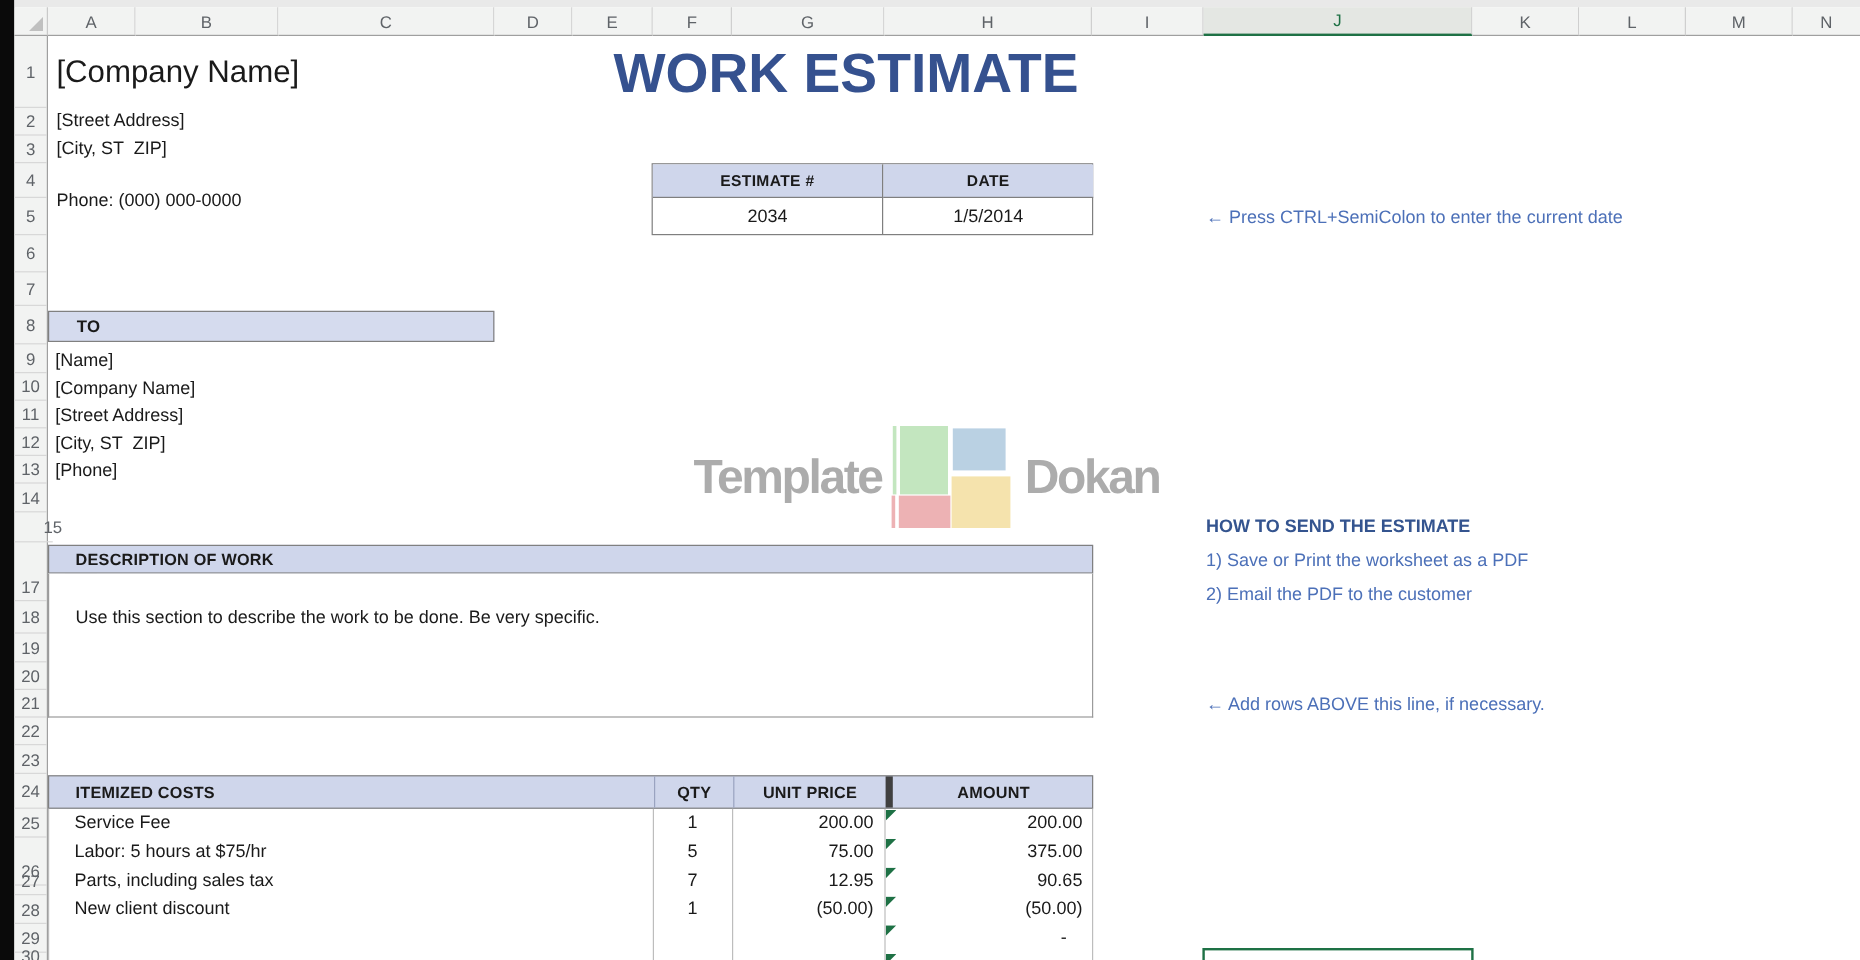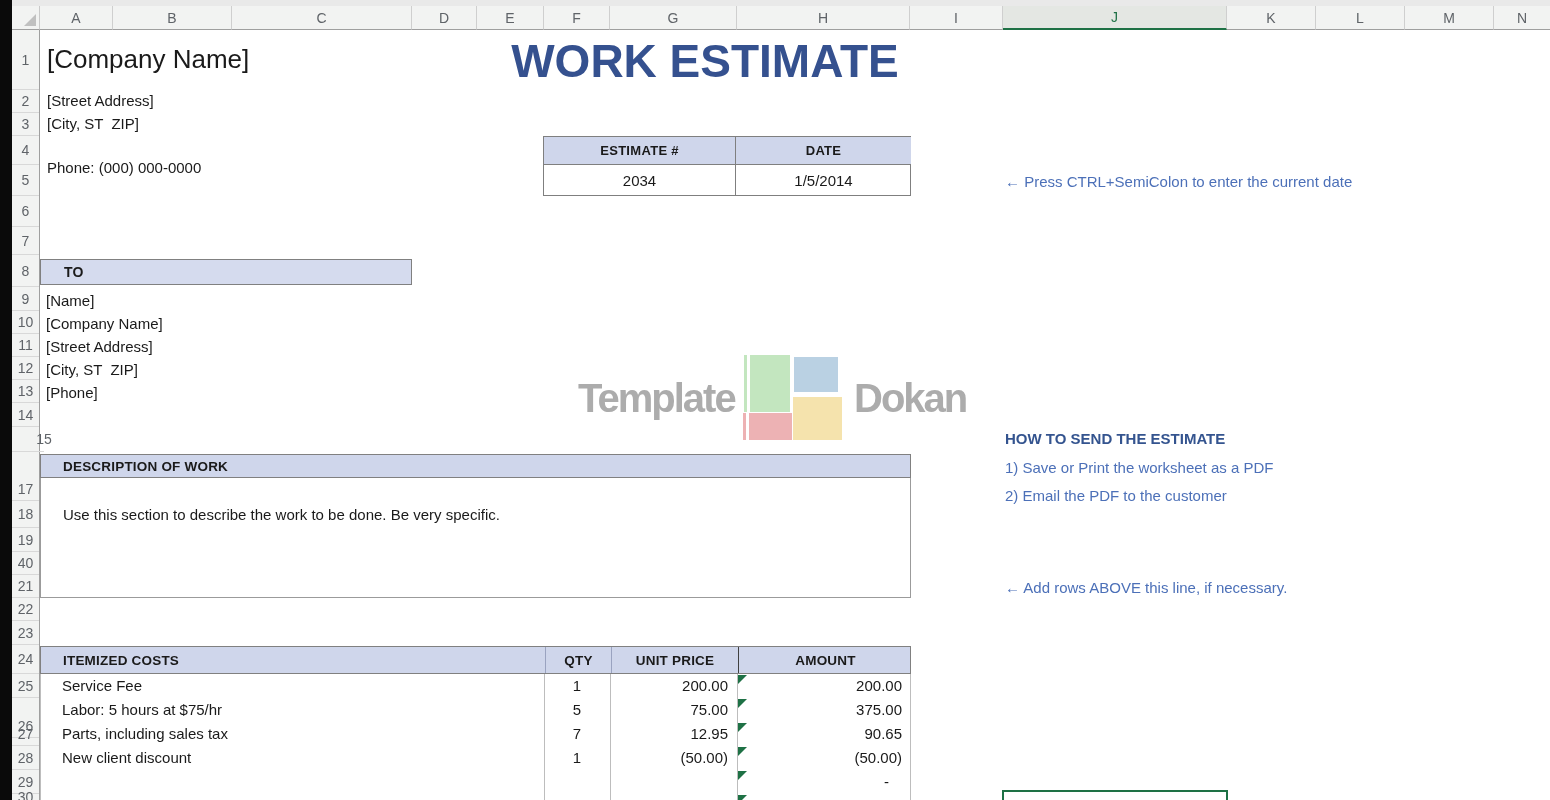--- a/index.html
+++ b/index.html
@@ -97,21 +97,21 @@
   
   #it-table{left:40px;top:646px;width:871px;height:154px;}
   #it-header{position:absolute;left:0;top:0;width:871px;height:28px;background:var(--header-fill);
     border-top:1px solid #808080;border-bottom:1px solid #808080;
     border-left:1px solid #808080;border-right:1px solid #808080;}
   #it-header .hcell{position:absolute;top:0;height:26px;display:flex;align-items:center;
     font-weight:bold;font-size:13.5px;letter-spacing:.2px;}
   .h-item{left:0;width:504px;padding-left:22px;}
   .h-qty{left:504px;width:66px;justify-content:center;border-left:1px solid #9AA3C0;}
   .h-price{left:570px;width:127px;justify-content:center;border-left:1px solid #9AA3C0;}
-  .h-amount{left:697px;width:174px;justify-content:center;border-left:1px solid #404040;}
+  .h-amount{left:697px;width:174px;justify-content:center;border-left:6px solid #404040;}
   .vsep{position:absolute;top:28px;width:1px;height:126px;background:#BDBDBD;}
   .it-row{position:absolute;left:0;width:1029px;height:24px;font-size:15px;}
   .it-item{position:absolute;left:22px;top:3px;white-space:nowrap;}
   .it-qty{position:absolute;left:504px;width:66px;top:3px;text-align:center;}
   .it-price{position:absolute;left:570px;width:118px;top:3px;text-align:right;}
   .it-amount{position:absolute;left:697px;width:165px;top:3px;text-align:right;}
   .it-amount.dash{width:152px;}
   .tri{position:absolute;left:698px;top:1px;width:9px;height:9px;background:var(--marker-green);
     clip-path:polygon(0 0,100% 0,0 100%);}
 
@@ -155,21 +155,21 @@
     <div class="rowlab" style="top: 281px; height: 23px;">10</div>
     <div class="rowlab" style="top: 304px; height: 23px;">11</div>
     <div class="rowlab" style="top: 327px; height: 23px;">12</div>
     <div class="rowlab" style="top: 350px; height: 23px;">13</div>
     <div class="rowlab" style="top: 373px; height: 24px;">14</div>
     <div class="rowlab" style="top: 397px; height: 25px; padding-left: 32px;">15</div>
     <div class="rowlab" style="top: 422px; height: 26px; margin-left: 42px;">16</div>
     <div class="rowlab" style="top: 448px; height: 23px;">17</div>
     <div class="rowlab" style="top: 471px; height: 27px;">18</div>
     <div class="rowlab" style="top: 498px; height: 24px;">19</div>
-    <div class="rowlab" style="top: 522px; height: 23px;">40</div>
+    <div class="rowlab" style="top: 522px; height: 23px;">20</div>
     <div class="rowlab" style="top: 545px; height: 23px;">21</div>
     <div class="rowlab" style="top: 568px; height: 23px;">22</div>
     <div class="rowlab" style="top: 591px; height: 24px;">23</div>
     <div class="rowlab" style="top: 615px; height: 29px;">24</div>
     <div class="rowlab" style="top: 644px; height: 24px;">25</div>
     <div class="rowlab" style="top: 684px; height: 24px;">26</div>
     <div class="rowlab" style="top: 692px; height: 24px;">27</div>
     <div class="rowlab" style="top: 716px; height: 24px;">28</div>
     <div class="rowlab" style="top: 740px; height: 24px;">29</div>
     <div class="rowlab" style="top: 764px; height: 7px;">30</div>

